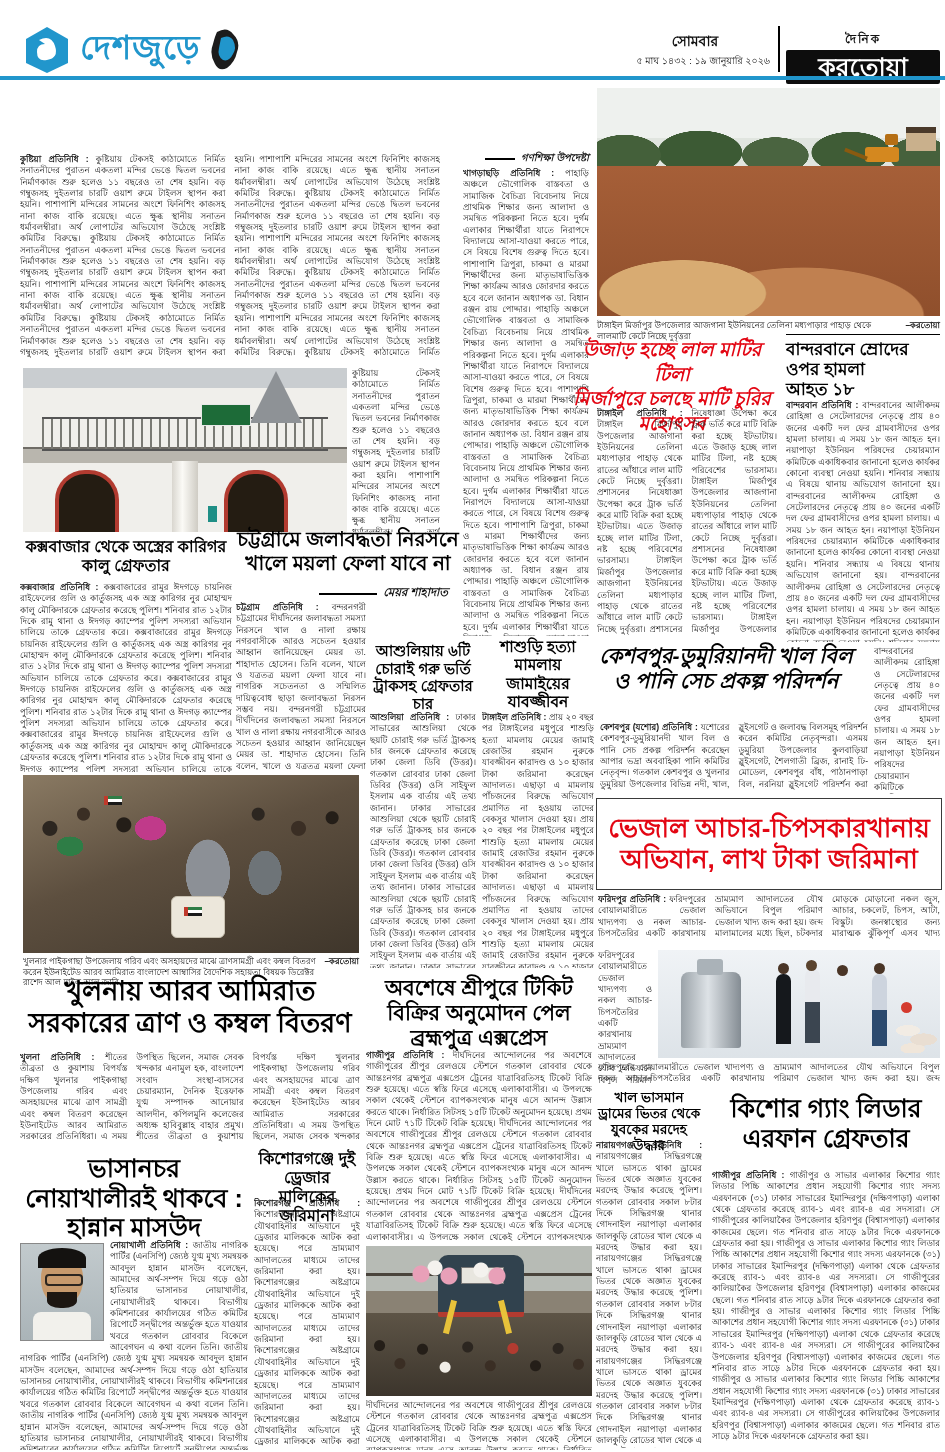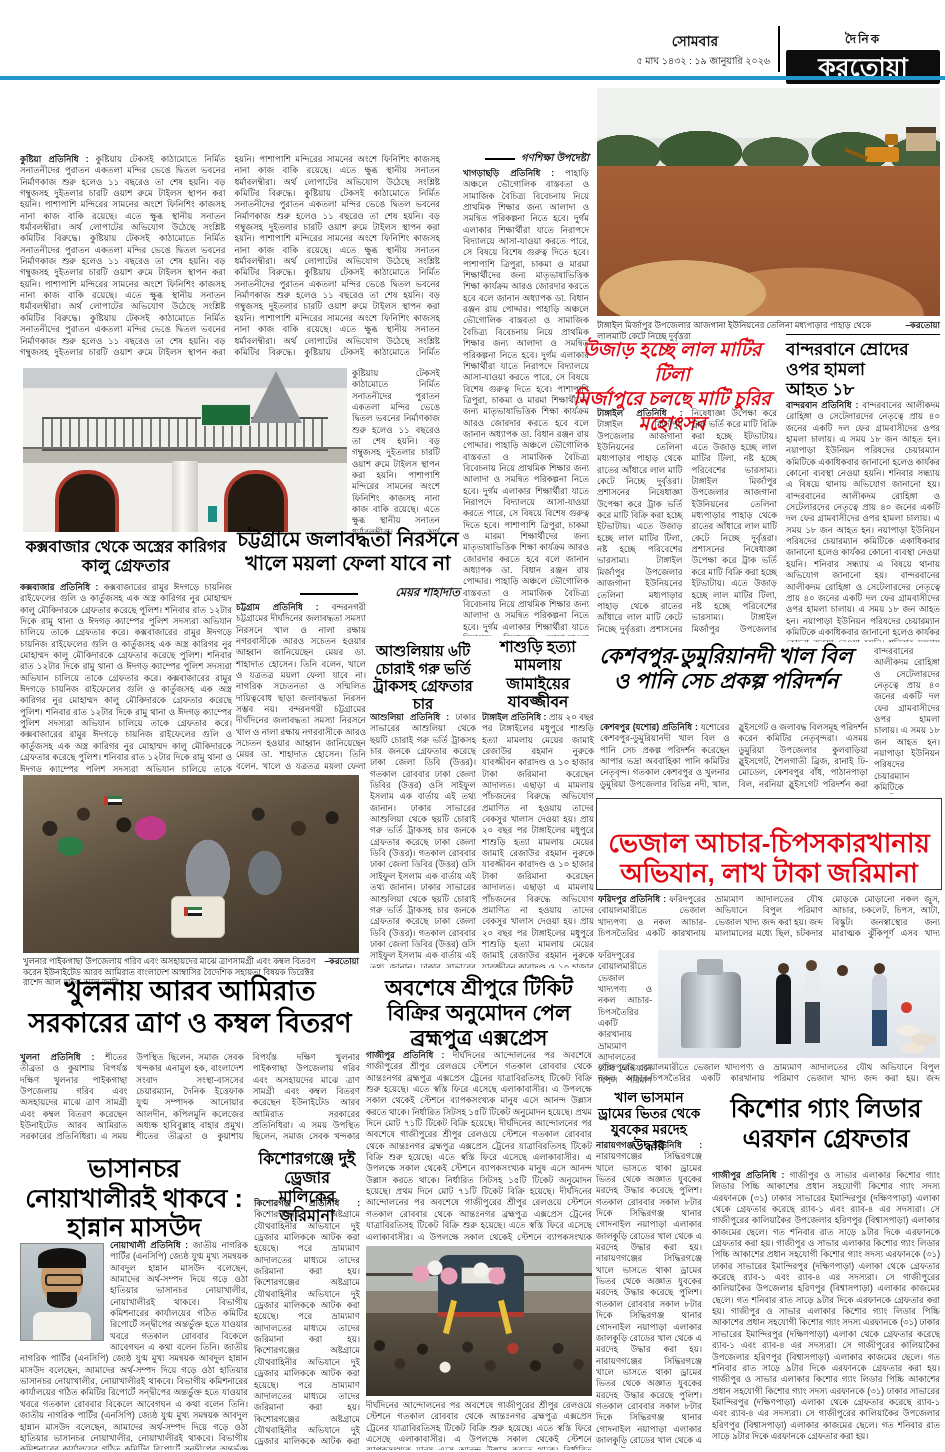--- a/index.html
+++ b/index.html
@@ -28,20 +28,31 @@
   .paperprefix{font-weight:bold;font-size:12px;text-align:center;letter-spacing:2px;}
   .paperbox{background:#0d0d0d;color:#fff;font-weight:bold;font-size:25px;text-align:center;line-height:34px;border-radius:2px;}
   
   .p-child{position:absolute;}
 </style>
 </head>
 <body>
 
 <div id="page">
 
+  <div class="abs" style="left:22px;top:24px;width:300px;height:52px;display:flex;align-items:center;gap:8px;">
+    <svg width="50" height="50" viewBox="0 0 50 50">
+      <polygon points="25,2 46,14 46,38 25,48 4,38 4,14" fill="#2196cc"></polygon>
+      <path d="M17 15 q12 -6 16 6 q4 12 -8 14 q-10 2 -10 -8 q0 -8 8 -8" fill="#fff"></path>
+    </svg>
+    <span class="brandtext">দেশজুড়ে</span>
+    <svg width="34" height="44" viewBox="0 0 34 44">
+      <path d="M8 4 q10 -6 16 2 q8 8 4 18 q-2 10 -10 16 q-8 4 -12 -4 q-6 -10 -2 -20 q2 -8 4 -12" fill="#1c1c1c"></path>
+      <path d="M12 10 q8 -4 12 2 q4 8 0 14 q-4 8 -10 6 q-6 -4 -4 -12 z" fill="#2196cc"></path>
+    </svg>
+  </div>
 
   <div class="abs" style="left:620px;top:30px;width:150px;height:42px;">
     <div class="daytext">সোমবার</div>
     <div class="datetext">৫ মাঘ ১৪৩২ : ১৯ জানুয়ারি ২০২৬</div>
   </div>
 
   <div class="vline" style="left:778px;top:26px;height:46px;"></div>
 
   <div class="abs" style="left:786px;top:22px;width:154px;margin-top:8px;">
     <div class="paperprefix">দৈনিক</div>
@@ -116,21 +127,21 @@
   </div>
   <div class="abs body-text" style="left:874px;top:646px;width:66px;height:148px;">বান্দরবানের আলীকদম রোহিঙ্গা ও সেটেলারদের নেতৃত্বে প্রায় ৪০ জনের একটি দল ফের গ্রামবাসীদের ওপর হামলা চালায়। এ সময় ১৮ জন আহত হন। নয়াপাড়া ইউনিয়ন পরিষদের চেয়ারম্যান কমিটিকে একাধিকবার জানানো হলেও কার্যকর কোনো ব্যবস্থা নেওয়া হয়নি। শনিবার সন্ধ্যায় এ বিষয়ে থানায় অভিযোগ জানানো হয়। বান্দরবানের আলীকদম রোহিঙ্গা ও সেটেলারদের নেতৃত্বে প্রায় ৪০ জনের একটি দল ফের গ্রামবাসীদের ওপর হামলা চালায়। এ সময় ১৮ জন আহত হন। নয়াপাড়া ইউনিয়ন পরিষদের চেয়ারম্যান কমিটিকে একাধিকবার জানানো হলেও কার্যকর কোনো ব্যবস্থা নেওয়া হয়নি। শনিবার সন্ধ্যায় এ বিষয়ে থানায় অভিযোগ জানানো হয়।</div>
 
   <div class="abs hl" style="left:20px;top:538px;width:212px;font-size:16px;">কক্সবাজার থেকে অস্ত্রের কারিগর কালু গ্রেফতার</div>
   <div class="abs body-text" style="left:20px;top:582px;width:212px;height:190px;">
     <span class="byline">কক্সবাজার প্রতিনিধি :</span>
     <span>কক্সবাজারের রামুর ঈদগড়ে চায়নিজ রাইফেলের গুলি ও কার্তুজসহ এক অস্ত্র কারিগর নুর মোহাম্মদ কালু মৌকিদারকে গ্রেফতার করেছে পুলিশ। শনিবার রাত ১২টার দিকে রামু থানা ও ঈদগড় ক্যাম্পের পুলিশ সদস্যরা অভিযান চালিয়ে তাকে গ্রেফতার করে। কক্সবাজারের রামুর ঈদগড়ে চায়নিজ রাইফেলের গুলি ও কার্তুজসহ এক অস্ত্র কারিগর নুর মোহাম্মদ কালু মৌকিদারকে গ্রেফতার করেছে পুলিশ। শনিবার রাত ১২টার দিকে রামু থানা ও ঈদগড় ক্যাম্পের পুলিশ সদস্যরা অভিযান চালিয়ে তাকে গ্রেফতার করে। কক্সবাজারের রামুর ঈদগড়ে চায়নিজ রাইফেলের গুলি ও কার্তুজসহ এক অস্ত্র কারিগর নুর মোহাম্মদ কালু মৌকিদারকে গ্রেফতার করেছে পুলিশ। শনিবার রাত ১২টার দিকে রামু থানা ও ঈদগড় ক্যাম্পের পুলিশ সদস্যরা অভিযান চালিয়ে তাকে গ্রেফতার করে। কক্সবাজারের রামুর ঈদগড়ে চায়নিজ রাইফেলের গুলি ও কার্তুজসহ এক অস্ত্র কারিগর নুর মোহাম্মদ কালু মৌকিদারকে গ্রেফতার করেছে পুলিশ। শনিবার রাত ১২টার দিকে রামু থানা ও ঈদগড় ক্যাম্পের পুলিশ সদস্যরা অভিযান চালিয়ে তাকে গ্রেফতার করে। কক্সবাজারের রামুর ঈদগড়ে চায়নিজ রাইফেলের গুলি ও কার্তুজসহ এক অস্ত্র কারিগর নুর মোহাম্মদ কালু মৌকিদারকে গ্রেফতার করেছে পুলিশ। শনিবার রাত ১২টার দিকে রামু থানা ও ঈদগড় ক্যাম্পের পুলিশ সদস্যরা অভিযান চালিয়ে তাকে গ্রেফতার করে।</span>
   </div>
 
   <div class="abs hl" style="left:236px;top:528px;width:224px;font-size:20px;">চট্টগ্রামে জলাবদ্ধতা নিরসনে খালে ময়লা ফেলা যাবে না</div>
-  <div class="abs attrib" style="left:300px;top:584px;width:160px;justify-content:space-between;">
+  <div class="abs attrib" style="left:288px;top:584px;width:160px;">
     <span class="dash"></span>
     <span>মেয়র শাহাদাত</span>
   </div>
   <div class="abs body-text" style="left:236px;top:602px;width:130px;height:168px;">
     <span class="byline">চট্টগ্রাম প্রতিনিধি :</span>
     <span>বন্দরনগরী চট্টগ্রামের দীর্ঘদিনের জলাবদ্ধতা সমস্যা নিরসনে খাল ও নালা রক্ষায় নগরবাসীকে আরও সচেতন হওয়ার আহ্বান জানিয়েছেন মেয়র ডা. শাহাদাত হোসেন। তিনি বলেন, খালে ও যত্রতত্র ময়লা ফেলা যাবে না। নাগরিক সচেতনতা ও সম্মিলিত দায়িত্ববোধ ছাড়া জলাবদ্ধতা নিরসন সম্ভব নয়। বন্দরনগরী চট্টগ্রামের দীর্ঘদিনের জলাবদ্ধতা সমস্যা নিরসনে খাল ও নালা রক্ষায় নগরবাসীকে আরও সচেতন হওয়ার আহ্বান জানিয়েছেন মেয়র ডা. শাহাদাত হোসেন। তিনি বলেন, খালে ও যত্রতত্র ময়লা ফেলা যাবে না। নাগরিক সচেতনতা ও সম্মিলিত দায়িত্ববোধ ছাড়া জলাবদ্ধতা নিরসন সম্ভব নয়। বন্দরনগরী চট্টগ্রামের দীর্ঘদিনের জলাবদ্ধতা সমস্যা নিরসনে খাল ও নালা রক্ষায় নগরবাসীকে আরও সচেতন হওয়ার আহ্বান জানিয়েছেন মেয়র ডা. শাহাদাত হোসেন। তিনি বলেন, খালে ও যত্রতত্র ময়লা ফেলা যাবে না। নাগরিক সচেতনতা ও সম্মিলিত দায়িত্ববোধ ছাড়া জলাবদ্ধতা নিরসন সম্ভব নয়।</span>
   </div>
 
   <div class="abs hl" style="left:370px;top:642px;width:106px;font-size:15px;">আশুলিয়ায় ৬টি চোরাই গরু ভর্তি ট্রাকসহ গ্রেফতার চার</div>
   <div class="abs body-text" style="left:370px;top:712px;width:106px;height:256px;">
@@ -143,21 +154,21 @@
     <span class="byline">টাঙ্গাইল প্রতিনিধি :</span>
     <span>প্রায় ২০ বছর পর টাঙ্গাইলের মধুপুরে শাশুড়ি হত্যা মামলায় মেয়ের জামাই রেজাউর রহমান নুরুকে যাবজ্জীবন কারাদণ্ড ও ১০ হাজার টাকা জরিমানা করেছেন আদালত। এছাড়া এ মামলায় পাঁচজনের বিরুদ্ধে অভিযোগ প্রমাণিত না হওয়ায় তাদের বেকসুর খালাস দেওয়া হয়। প্রায় ২০ বছর পর টাঙ্গাইলের মধুপুরে শাশুড়ি হত্যা মামলায় মেয়ের জামাই রেজাউর রহমান নুরুকে যাবজ্জীবন কারাদণ্ড ও ১০ হাজার টাকা জরিমানা করেছেন আদালত। এছাড়া এ মামলায় পাঁচজনের বিরুদ্ধে অভিযোগ প্রমাণিত না হওয়ায় তাদের বেকসুর খালাস দেওয়া হয়। প্রায় ২০ বছর পর টাঙ্গাইলের মধুপুরে শাশুড়ি হত্যা মামলায় মেয়ের জামাই রেজাউর রহমান নুরুকে যাবজ্জীবন কারাদণ্ড ও ১০ হাজার টাকা জরিমানা করেছেন আদালত। এছাড়া এ মামলায় পাঁচজনের বিরুদ্ধে অভিযোগ প্রমাণিত না হওয়ায় তাদের বেকসুর খালাস দেওয়া হয়।</span>
   </div>
 
   <div class="abs hl" style="left:592px;top:644px;width:268px;font-size:21px;font-style:italic;">কেশবপুর-ডুমুরিয়ানদী খাল বিল ও পানি সেচ প্রকল্প পরিদর্শন</div>
   <div class="abs body-text cols2" style="left:600px;top:722px;width:268px;height:72px;">
     <span class="byline">কেশবপুর (যশোর) প্রতিনিধি :</span>
     <span>যশোরের কেশবপুর-ডুমুরিয়ানদী খাল বিল ও পানি সেচ প্রকল্প পরিদর্শন করেছেন আপার ভদ্রা অববাহিকা পানি কমিটির নেতৃবৃন্দ। গতকাল কেশবপুর ও খুলনার ডুমুরিয়া উপজেলার বিভিন্ন নদী, খাল, স্লুইসগেট ও জলাবদ্ধ বিলসমূহ পরিদর্শন করেন কমিটির নেতৃবৃন্দরা। এসময় ডুমুরিয়া উপজেলার কুলবাড়িয়া স্লুইসগেট, শৈলগাতী ব্রিজ, রানাই ঢি-মোডেল, কেশবপুর বাঁধ, পাঠানপাড়া বিল, নরনিয়া স্লুইসগেট পরিদর্শন করা হয়। যশোরের কেশবপুর-ডুমুরিয়ানদী খাল বিল ও পানি সেচ প্রকল্প পরিদর্শন করেছেন আপার ভদ্রা অববাহিকা পানি কমিটির নেতৃবৃন্দ। গতকাল কেশবপুর ও খুলনার ডুমুরিয়া উপজেলার বিভিন্ন নদী, খাল, স্লুইসগেট ও জলাবদ্ধ বিলসমূহ পরিদর্শন করেন কমিটির নেতৃবৃন্দরা। এসময় ডুমুরিয়া উপজেলার কুলবাড়িয়া স্লুইসগেট, শৈলগাতী ব্রিজ, রানাই ঢি-মোডেল, কেশবপুর বাঁধ, পাঠানপাড়া বিল, নরনিয়া স্লুইসগেট পরিদর্শন করা হয়।</span>
   </div>
 
-  <div class="abs boxed" style="left:596px;top:798px;width:344px;height:90px;display:flex;align-items:flex-end;justify-content:center;">
+  <div class="abs boxed" style="left:596px;top:798px;width:344px;height:90px;display:flex;align-items:center;justify-content:center;">
     <div class="hl red" style="font-size:26px;width:330px;">ভেজাল আচার-চিপসকারখানায় অভিযান, লাখ টাকা জরিমানা</div>
   </div>
   <div class="abs body-text cols3" style="left:598px;top:894px;width:342px;height:52px;">
     <span class="byline">ফরিদপুর প্রতিনিধি :</span>
     <span>ফরিদপুরের বোয়ালমারীতে ভেজাল খাদ্যপণ্য ও নকল আচার-চিপসতৈরির একটি কারখানায় ভ্রাম্যমাণ আদালতের যৌথ অভিযানে বিপুল পরিমাণ ভেজাল খাদ্য জব্দ করা হয়। জব্দ মালামালের মধ্যে ছিল, চটকদার মোড়কে মোড়ানো নকল জুস, আচার, চকলেট, চিপস, আটা, বিস্কুট। জনস্বাস্থ্যের জন্য মারাত্মক ঝুঁকিপূর্ণ এসব খাদ্য জব্দ করে ধ্বংস করা হয়েছে এবং অভিযুক্ত প্রতিষ্ঠানকে ১ লাখ টাকা জরিমানা করা হয়েছে। ফরিদপুরের বোয়ালমারীতে ভেজাল খাদ্যপণ্য ও নকল আচার-চিপসতৈরির একটি কারখানায় ভ্রাম্যমাণ আদালতের যৌথ অভিযানে বিপুল পরিমাণ ভেজাল খাদ্য জব্দ করা হয়। জব্দ মালামালের মধ্যে ছিল, চটকদার মোড়কে মোড়ানো নকল জুস, আচার, চকলেট, চিপস, আটা, বিস্কুট। জনস্বাস্থ্যের জন্য মারাত্মক ঝুঁকিপূর্ণ এসব খাদ্য জব্দ করে ধ্বংস করা হয়েছে এবং অভিযুক্ত প্রতিষ্ঠানকে ১ লাখ টাকা জরিমানা করা হয়েছে।</span>
   </div>
   <div class="abs body-text" style="left:598px;top:950px;width:54px;height:134px;">ফরিদপুরের বোয়ালমারীতে ভেজাল খাদ্যপণ্য ও নকল আচার-চিপসতৈরির একটি কারখানায় ভ্রাম্যমাণ আদালতের যৌথ অভিযানে বিপুল পরিমাণ ভেজাল খাদ্য জব্দ করা হয়। জব্দ মালামালের মধ্যে ছিল, চটকদার মোড়কে মোড়ানো নকল জুস, আচার, চকলেট, চিপস, আটা, বিস্কুট। জনস্বাস্থ্যের জন্য মারাত্মক ঝুঁকিপূর্ণ এসব খাদ্য জব্দ করে ধ্বংস করা হয়েছে এবং অভিযুক্ত প্রতিষ্ঠানকে ১ লাখ টাকা জরিমানা করা হয়েছে।</div>
 
   <div class="photo" style="left:658px;top:950px;width:282px;height:108px;background:linear-gradient(#f0f3f6,#dde3e8);">
     <div class="p-child" style="left:8%;top:20%;width:60px;height:76px;background:linear-gradient(90deg,#9aa2a8,#dde2e6 45%,#848c93);border-radius:8px 8px 3px 3px;"></div>

